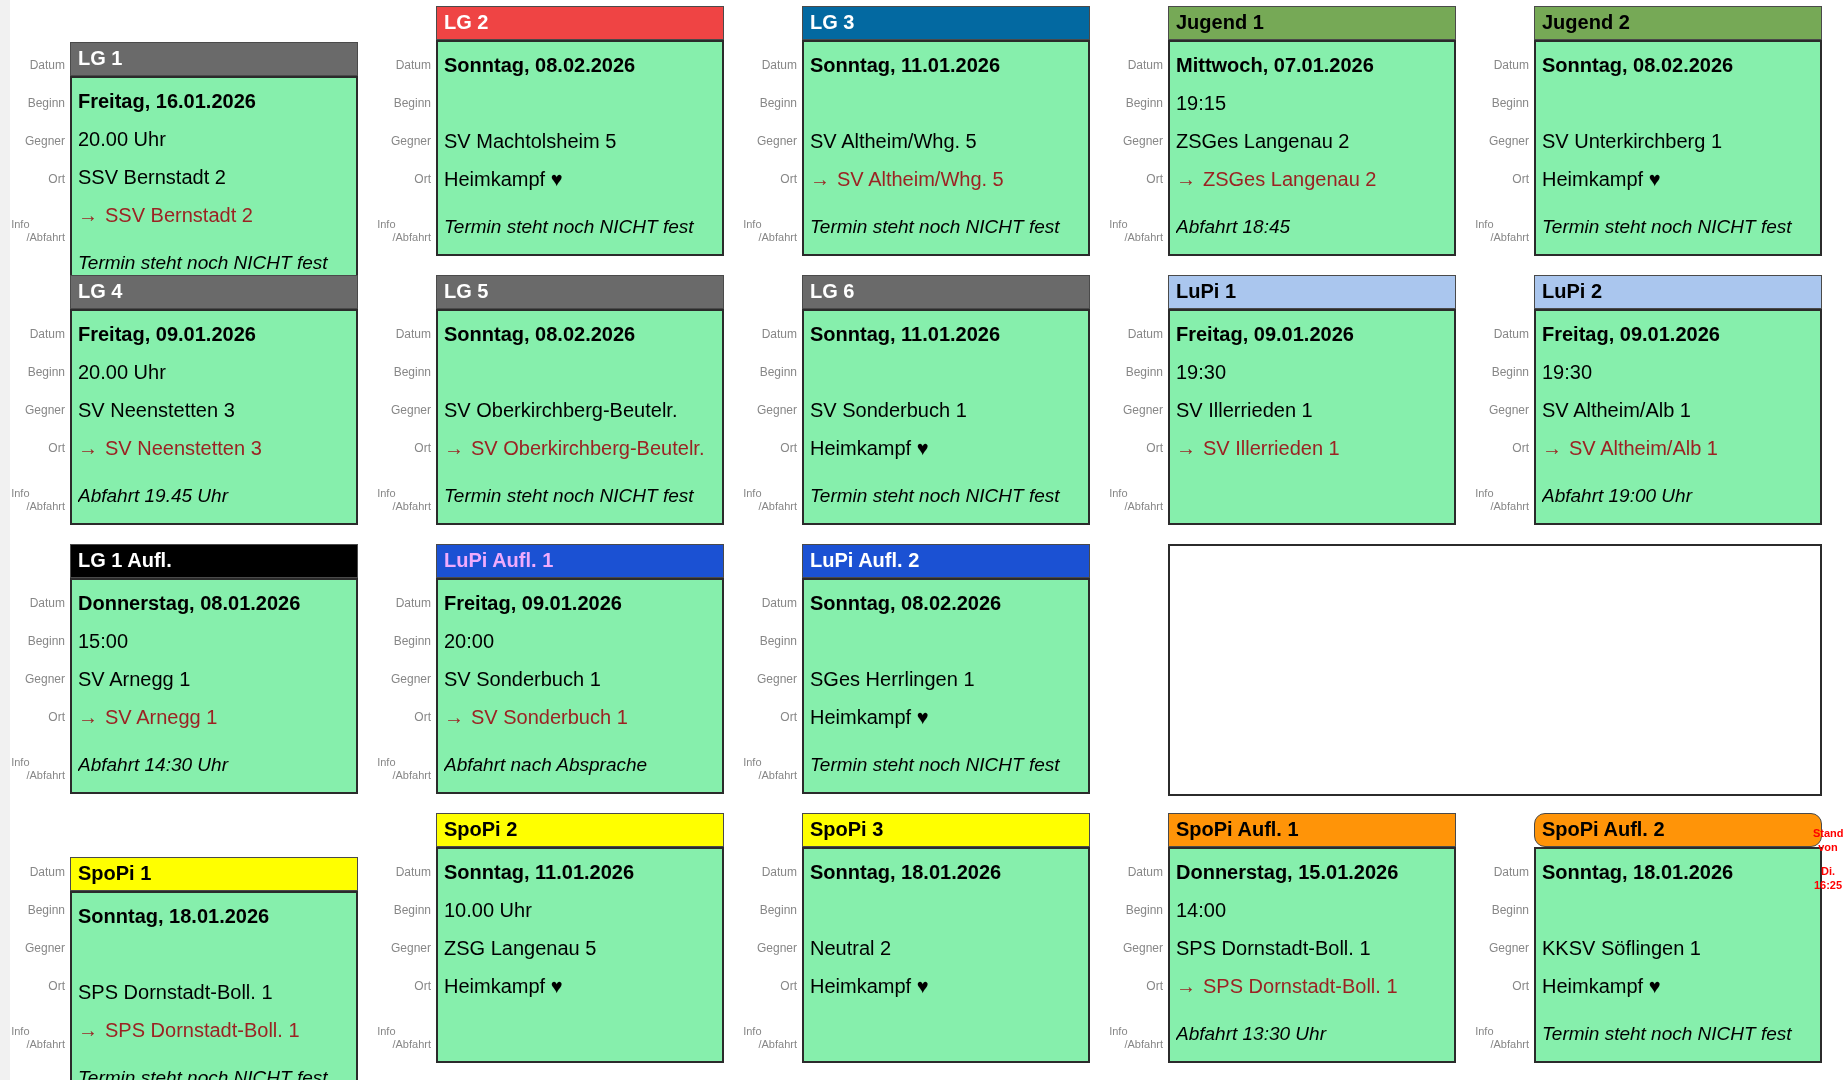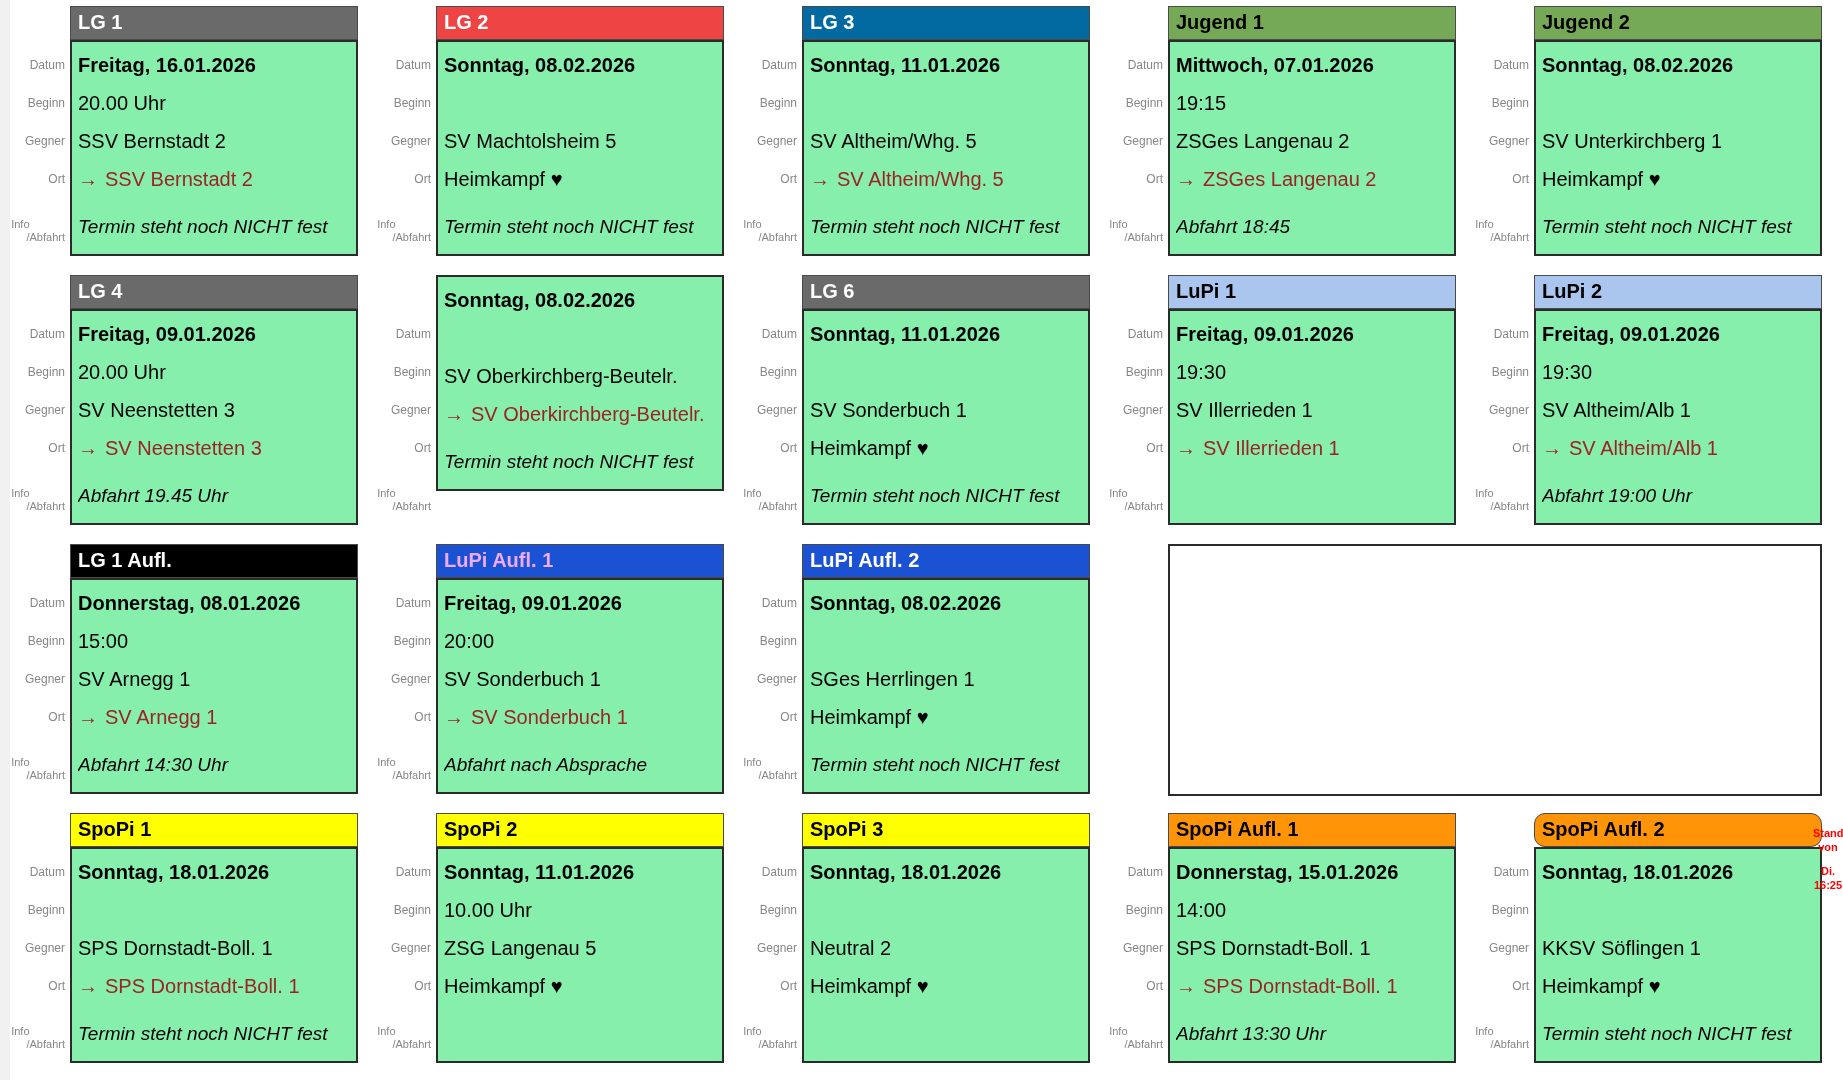--- a/index.html
+++ b/index.html
@@ -44,21 +44,21 @@
       <div class="lab">Beginn</div>
       <div class="lab">Gegner</div>
       <div class="lab">Ort</div>
       <div class="lab"></div>
       <div class="lab two">
         <span>Info /</span>
         <span>Abfahrt</span>
       </div>
     </div>
     <div class="card">
-      <div class="card-header" style="background: rgb(106, 106, 106); color: rgb(255, 255, 255);">
+      <div class="card-header" style="background: rgb(106, 106, 106); color: rgb(255, 255, 255); margin-top: 36px;">
         <span>LG 1</span>
       </div>
       <div class="card-body">
         <div class="row datum">Freitag, 16.01.2026</div>
         <div class="row">20.00 Uhr</div>
         <div class="row">SSV Bernstadt 2</div>
         <div class="row">
           <span class="arrow">→</span>
           <span class="ortval away">SSV Bernstadt 2</span>
         </div>
@@ -218,20 +218,23 @@
       <div class="lab">Beginn</div>
       <div class="lab">Gegner</div>
       <div class="lab">Ort</div>
       <div class="lab"></div>
       <div class="lab two">
         <span>Info /</span>
         <span>Abfahrt</span>
       </div>
     </div>
     <div class="card">
+      <div class="card-header" style="background: rgb(106, 106, 106); color: rgb(255, 255, 255);">
+        <span>LG 5</span>
+      </div>
       <div class="card-body">
         <div class="row datum">Sonntag, 08.02.2026</div>
         <div class="row"></div>
         <div class="row">SV Oberkirchberg-Beutelr.</div>
         <div class="row">
           <span class="arrow">→</span>
           <span class="ortval away">SV Oberkirchberg-Beutelr.</span>
         </div>
         <div></div>
         <div class="row info">Termin steht noch NICHT fest</div>
@@ -420,21 +423,21 @@
       <div class="lab">Beginn</div>
       <div class="lab">Gegner</div>
       <div class="lab">Ort</div>
       <div class="lab"></div>
       <div class="lab two">
         <span>Info /</span>
         <span>Abfahrt</span>
       </div>
     </div>
     <div class="card">
-      <div class="card-header" style="background: rgb(255, 255, 0); color: rgb(0, 0, 0);">
+      <div class="card-header" style="background: rgb(255, 255, 0); color: rgb(0, 0, 0); margin-top: 44px;">
         <span>SpoPi 1</span>
       </div>
       <div class="card-body">
         <div class="row datum">Sonntag, 18.01.2026</div>
         <div class="row"></div>
         <div class="row">SPS Dornstadt-Boll. 1</div>
         <div class="row">
           <span class="arrow">→</span>
           <span class="ortval away">SPS Dornstadt-Boll. 1</span>
         </div>

